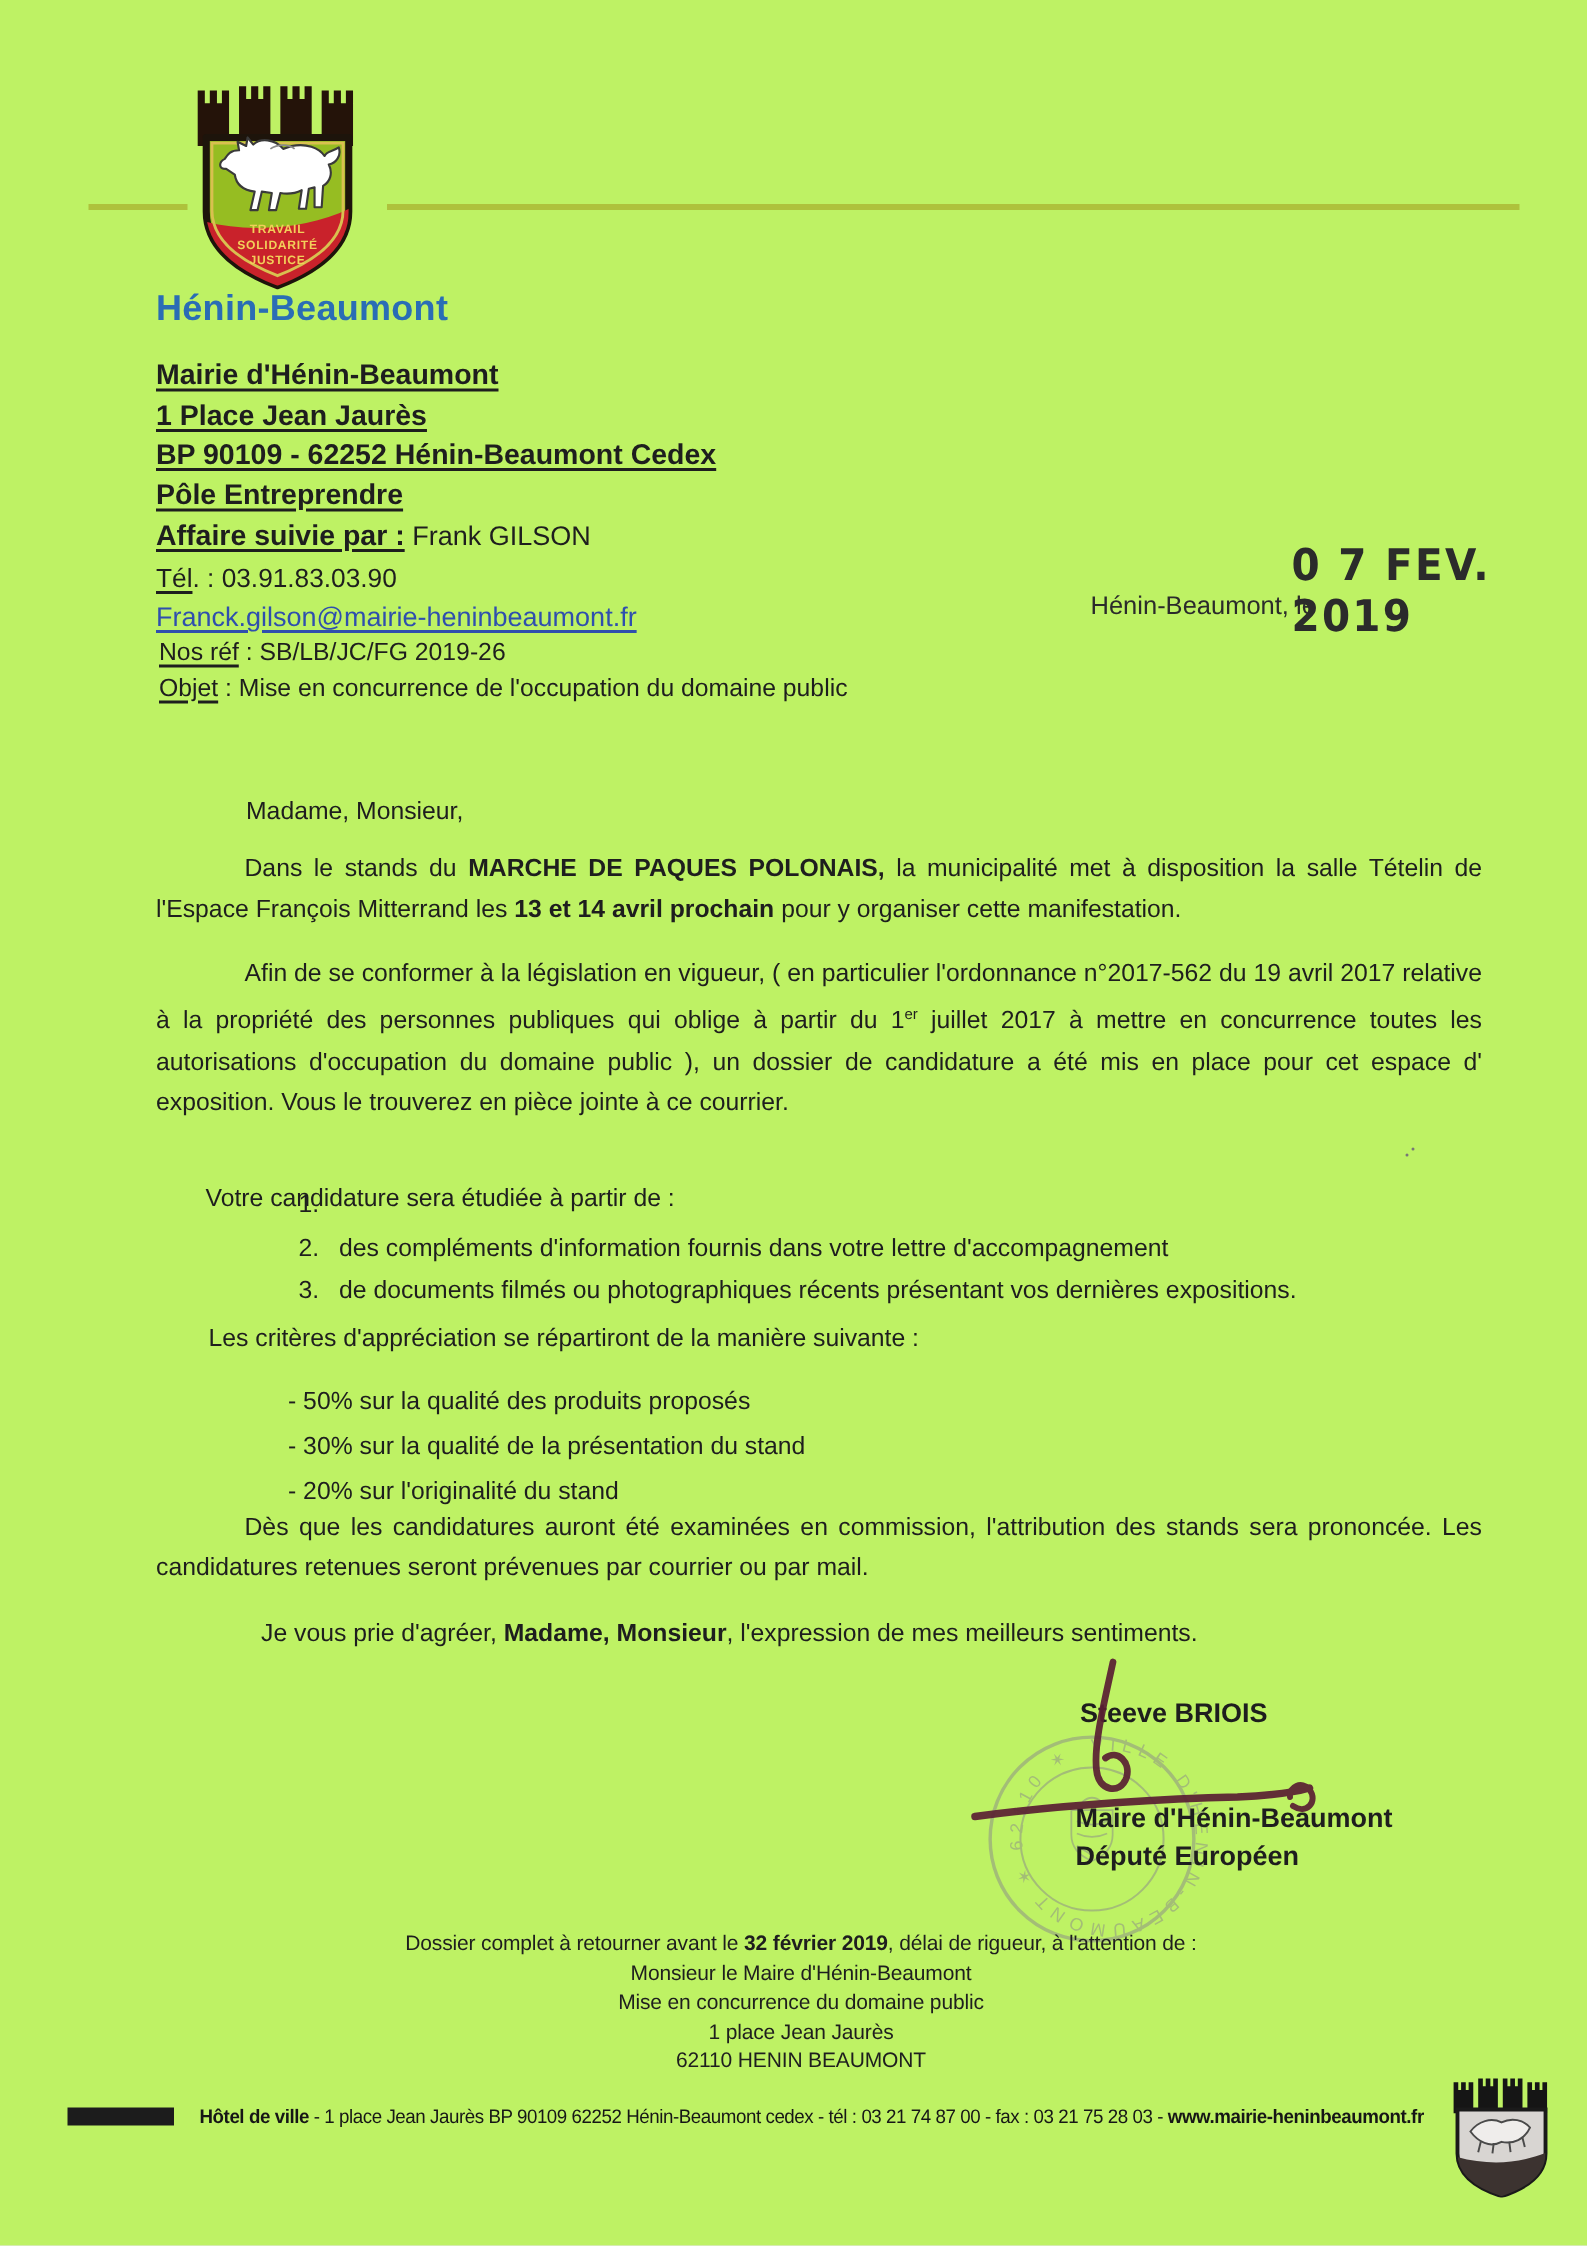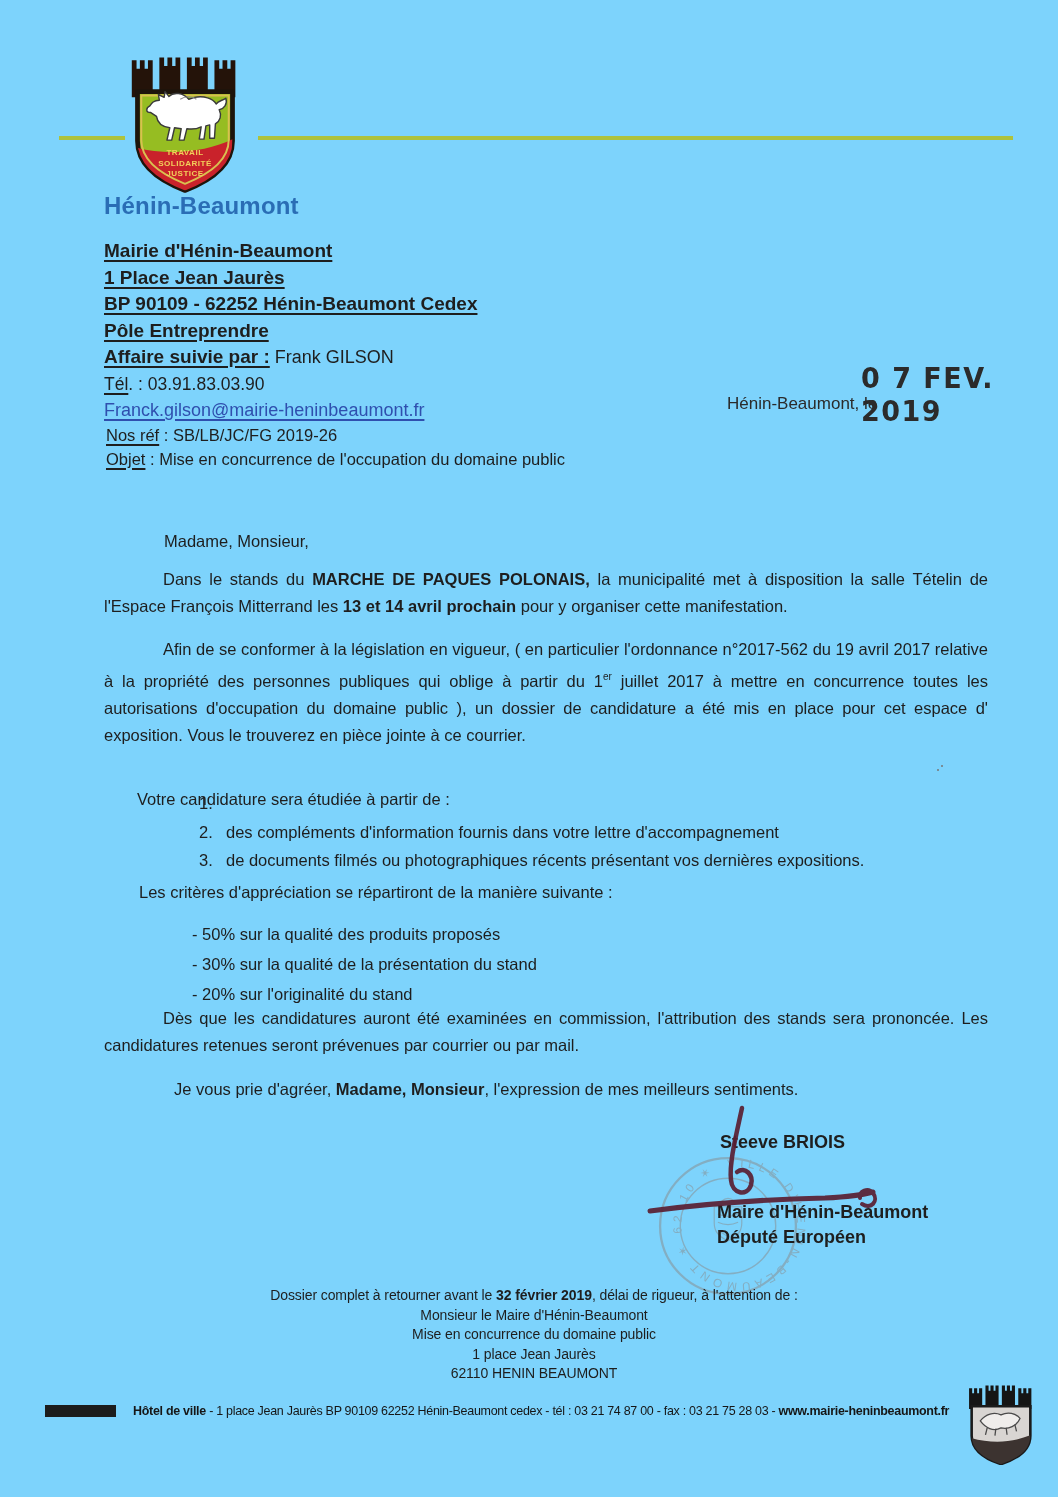--- a/index.html
+++ b/index.html
@@ -1,16 +1,16 @@
 <!DOCTYPE html>
 <html><head>
 <meta charset="utf-8">
 <style>
   html,body{margin:0;padding:0;background:#e8e8e8;}
-  .page{position:relative;width:1058px;height:1497px;background:#7dd3fc;overflow:hidden;
+  .page{position:relative;width:1058px;height:1497px;background:#bef264;overflow:hidden;
         font-family:"Liberation Sans",sans-serif;color:#1e1e1e;}
   .abs{position:absolute;}
   .b{font-weight:bold;}
   .u{text-decoration:underline;text-decoration-thickness:1.6px;text-underline-offset:3px;}
   
   .rule{background:#aec23c;height:4px;}
   .brand{font-size:24px;font-weight:bold;color:#2a6db5;letter-spacing:.2px;}
   
   .sender{font-size:19px;line-height:26.5px;}
   .sender .mail{color:#2f4fae;font-weight:normal;}

